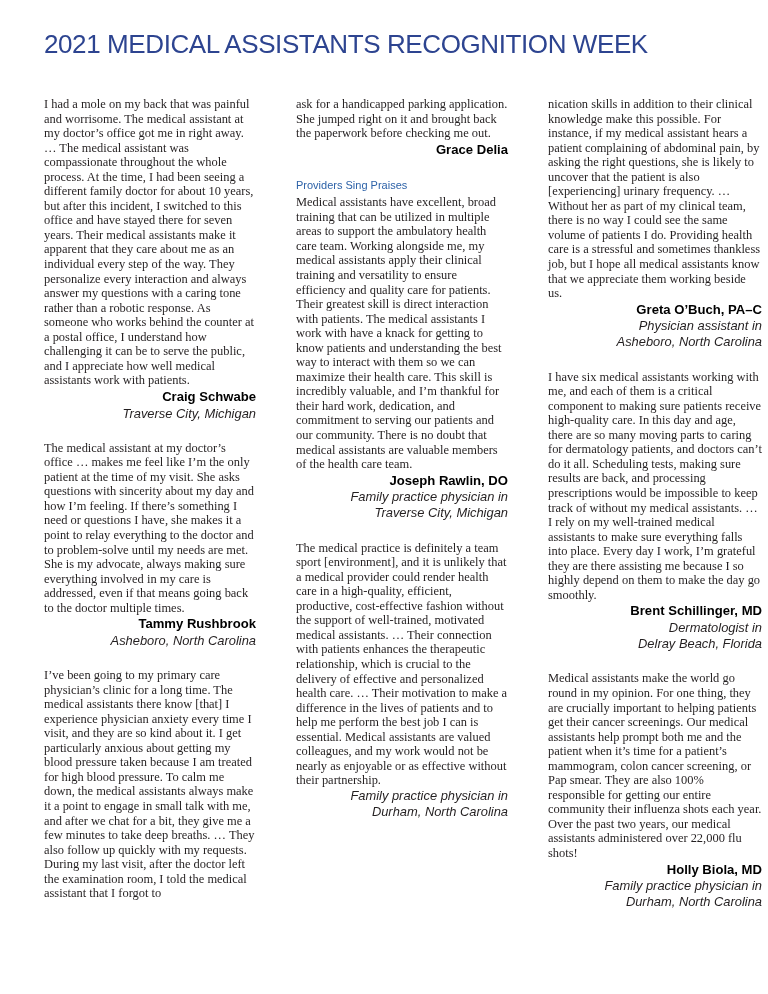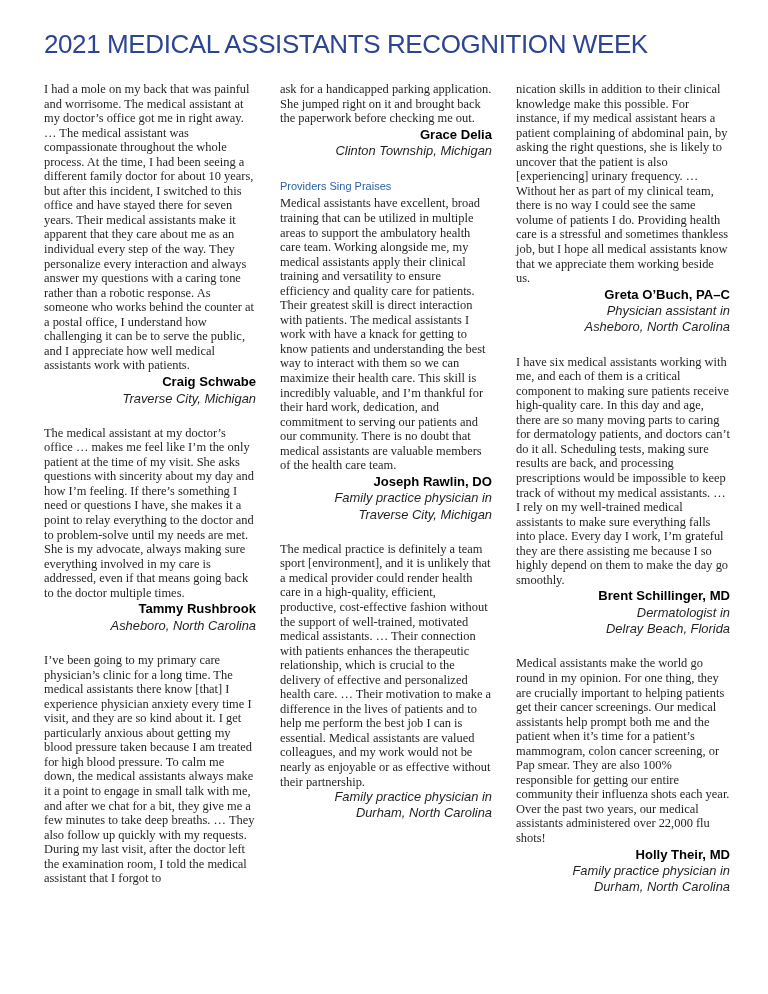--- a/index.html
+++ b/index.html
@@ -38,25 +38,25 @@
     line-height: 1.1;
     white-space: nowrap;
     transform: scaleX(1.0);
     transform-origin: left center;
   }
 
   
   .columns {
     position: absolute;
     left: 44px;
-    top: 82px;
+    top: 97px;
     width: 682px;
     height: 810px;
     display: flex;
-    gap: 24px;
+    gap: 40px;
   }
   .col {
     width: 212px;
     flex: 0 0 212px;
     position: relative;
   }
   .col.c3 { width: 214px; flex: 0 0 214px; }
 
   p.body-text {
     margin: 0;
@@ -126,21 +126,20 @@
       <p class="body-text">The medical assistant at my doctor’s office … makes me feel like I’m the only patient at the time of my visit. She asks questions with sincerity about my day and how I’m feeling. If there’s something I need or questions I have, she makes it a point to relay everything to the doctor and to problem-solve until my needs are met. She is my advocate, always making sure everything involved in my care is addressed, even if that means going back to the doctor multiple times.</p>
       <p class="attrib-name">Tammy Rushbrook</p>
       <p class="attrib-role">Asheboro, North Carolina</p>
       <div class="gap-lg"></div>
       <p class="body-text">I’ve been going to my primary care physician’s clinic for a long time. The medical assistants there know [that] I experience physician anxiety every time I visit, and they are so kind about it. I get particularly anxious about getting my blood pressure taken because I am treated for high blood pressure. To calm me down, the medical assistants always make it a point to engage in small talk with me, and after we chat for a bit, they give me a few minutes to take deep breaths. … They also follow up quickly with my requests. During my last visit, after the doctor left the examination room, I told the medical assistant that I forgot to</p>
     </div>
 
     <div class="col c2">
       <p class="body-text">ask for a handicapped parking application. She jumped right on it and brought back the paperwork before checking me out.</p>
       <p class="attrib-name">Grace Delia</p>
-      <p class="attrib-role">Clinton Township, Michigan</p>
       <div class="gap-lg"></div>
       <h2 class="section-head">Providers Sing Praises</h2>
       <p class="body-text">Medical assistants have excellent, broad training that can be utilized in multiple areas to support the ambulatory health care team. Working alongside me, my medical assistants apply their clinical training and versatility to ensure efficiency and quality care for patients. Their greatest skill is direct interaction with patients. The medical assistants I work with have a knack for getting to know patients and understanding the best way to interact with them so we can maximize their health care. This skill is incredibly valuable, and I’m thankful for their hard work, dedication, and commitment to serving our patients and our community. There is no doubt that medical assistants are valuable members of the health care team.</p>
       <p class="attrib-name">Joseph Rawlin, DO</p>
       <p class="attrib-role">Family practice physician in<br>Traverse City, Michigan</p>
       <div class="gap-lg"></div>
       <p class="body-text">The medical practice is definitely a team sport [environment], and it is unlikely that a medical provider could render health care in a high-quality, efficient, productive, cost-effective fashion without the support of well-trained, motivated medical assistants. … Their connection with patients enhances the therapeutic relationship, which is crucial to the delivery of effective and personalized health care. … Their motivation to make a difference in the lives of patients and to help me perform the best job I can is essential. Medical assistants are valued colleagues, and my work would not be nearly as enjoyable or as effective without their partnership.</p>
       <p class="attrib-role">Family practice physician in<br>Durham, North Carolina</p>
       <div class="gap-lg"></div>
     </div>
@@ -148,21 +147,21 @@
     <div class="col c3">
       <p class="body-text">nication skills in addition to their clinical knowledge make this possible. For instance, if my medical assistant hears a patient complaining of abdominal pain, by asking the right questions, she is likely to uncover that the patient is also [experiencing] urinary frequency. … Without her as part of my clinical team, there is no way I could see the same volume of patients I do. Providing health care is a stressful and sometimes thankless job, but I hope all medical assistants know that we appreciate them working beside us.</p>
       <p class="attrib-name">Greta O’Buch, PA–C</p>
       <p class="attrib-role">Physician assistant in<br>Asheboro, North Carolina</p>
       <div class="gap-lg"></div>
       <p class="body-text">I have six medical assistants working with me, and each of them is a critical component to making sure patients receive high-quality care. In this day and age, there are so many moving parts to caring for dermatology patients, and doctors can’t do it all. Scheduling tests, making sure results are back, and processing prescriptions would be impossible to keep track of without my medical assistants. … I rely on my well-trained medical assistants to make sure everything falls into place. Every day I work, I’m grateful they are there assisting me because I so highly depend on them to make the day go smoothly.</p>
       <p class="attrib-name">Brent Schillinger, MD</p>
       <p class="attrib-role">Dermatologist in<br>Delray Beach, Florida</p>
       <div class="gap-lg"></div>
       <p class="body-text">Medical assistants make the world go round in my opinion. For one thing, they are crucially important to helping patients get their cancer screenings. Our medical assistants help prompt both me and the patient when it’s time for a patient’s mammogram, colon cancer screening, or Pap smear. They are also 100% responsible for getting our entire community their influenza shots each year. Over the past two years, our medical assistants administered over 22,000 flu shots!</p>
-      <p class="attrib-name">Holly Their, MD</p>
+      <p class="attrib-name">Holly Biola, MD</p>
       <p class="attrib-role">Family practice physician in<br>Durham, North Carolina</p>
     </div>
 
   </div>
 
   <div class="footer">
     
     
   </div>
 

